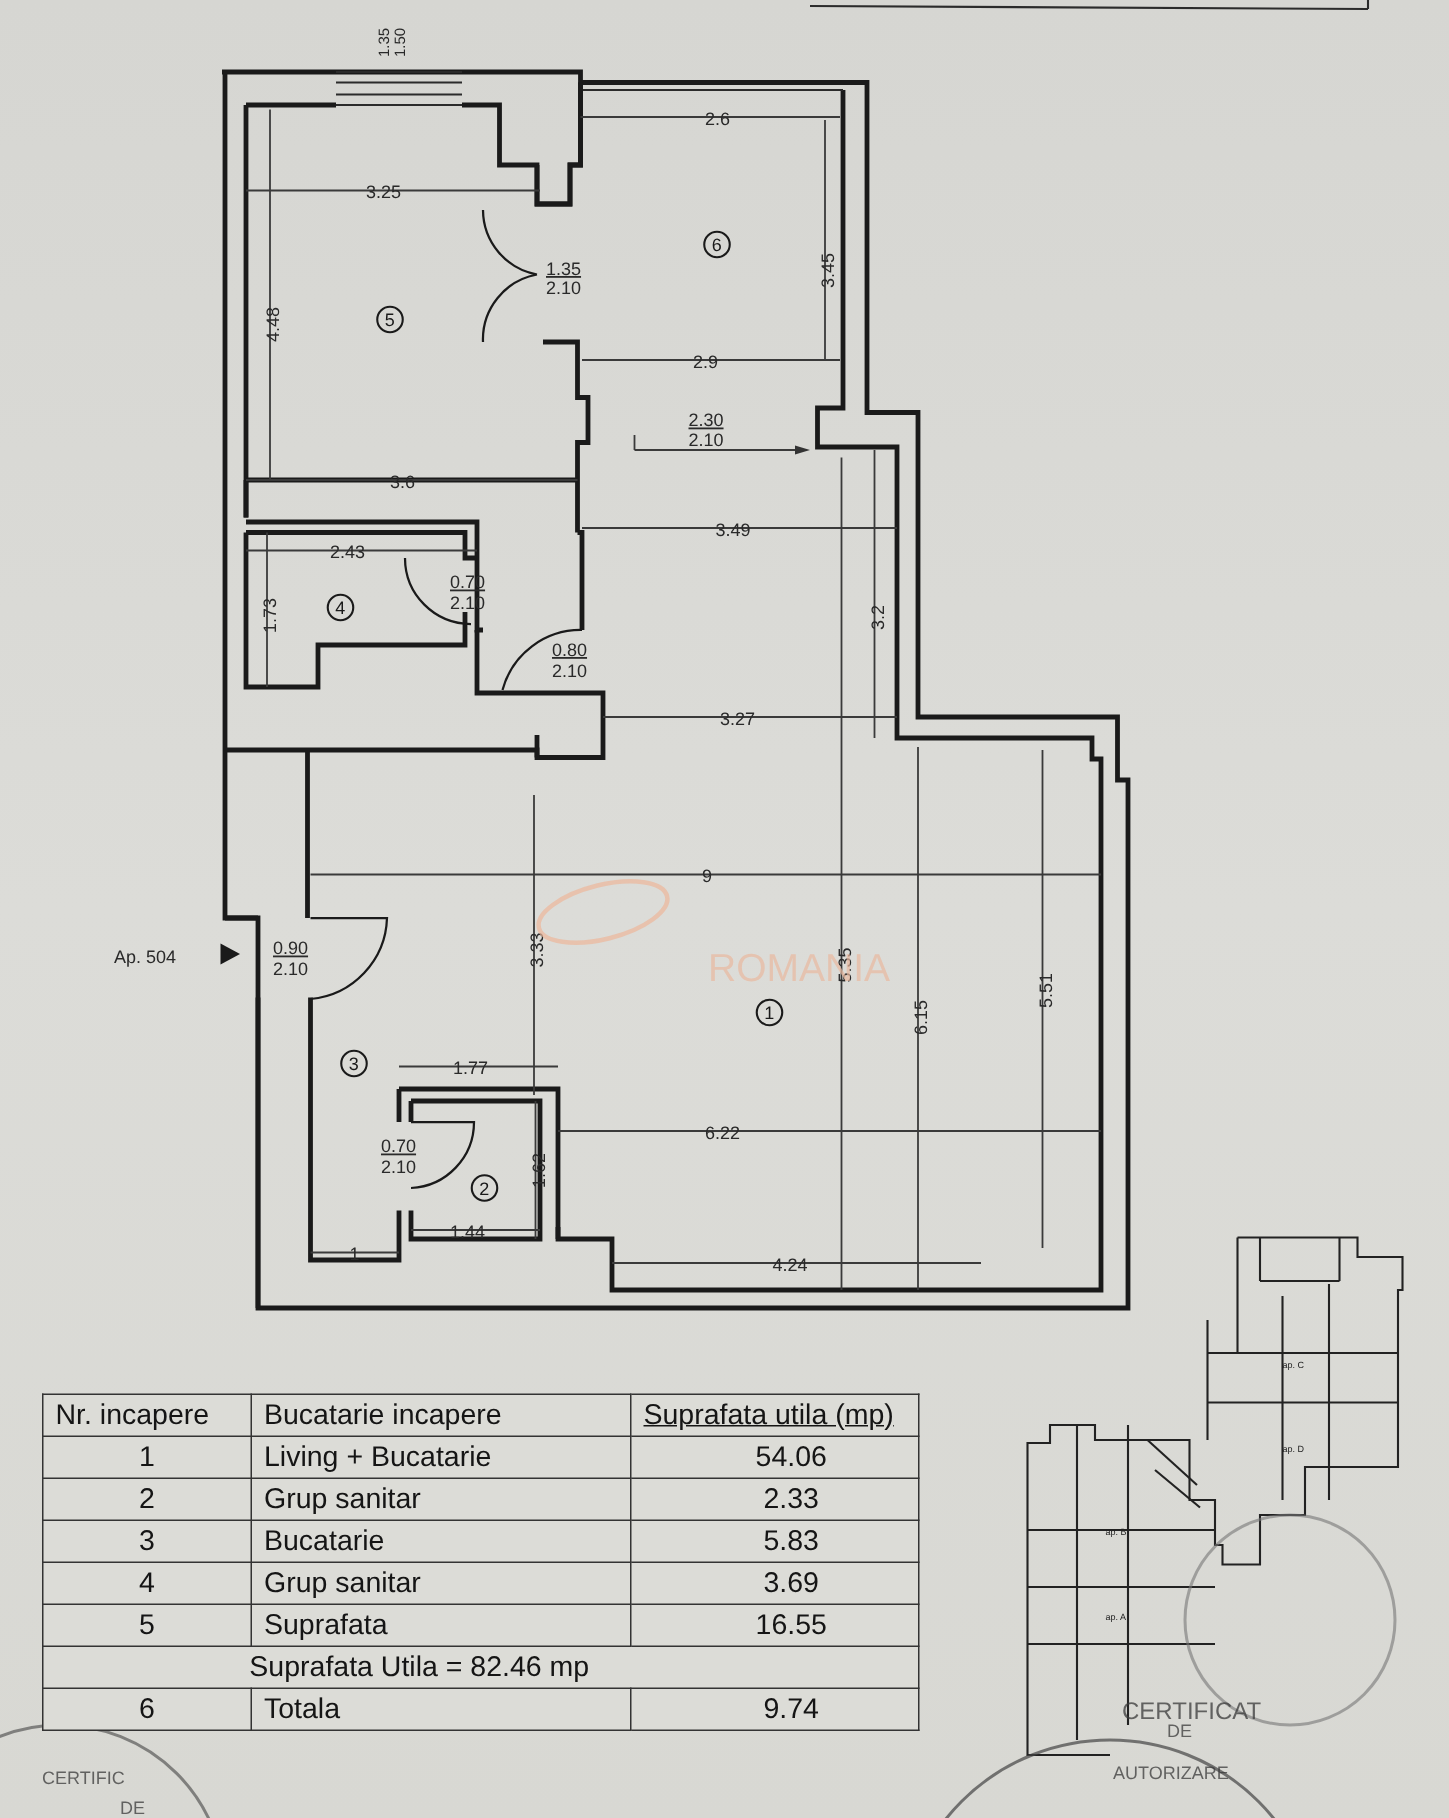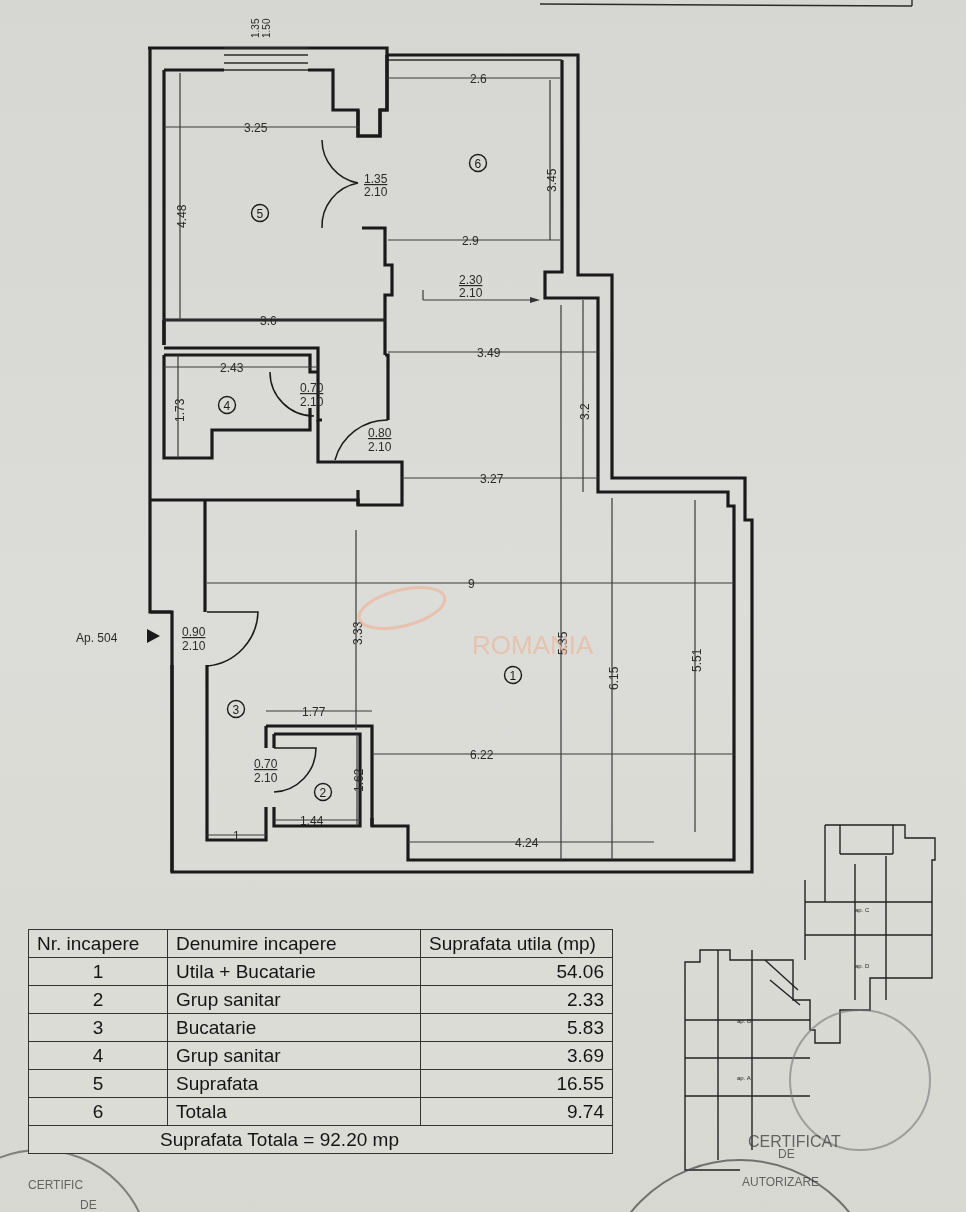--- a/index.html
+++ b/index.html
@@ -27,23 +27,23 @@
     position: absolute; left: 28px; top: 929px; width: 585px;
     border-collapse: collapse; font-size: 19px; color: #151515;
     background: #dcdcd7;
   }
   table.areas td, table.areas th {
     border: 1.6px solid #333; padding: 0 8px; height: 27px; font-weight: normal;
   }
   table.areas th { text-align: left; }
   .c1 { width: 122px; text-align: center; }
   .c2 { width: 236px; }
-  .c3 { text-align: left; }
+  .c3 { text-align: left; text-decoration: underline; }
   .num { text-align: center; }
-  .val { text-align: right; padding-left: 30px !important; }
+  .val { text-align: center; padding-left: 30px !important; }
   .sum { text-align: center; padding-right: 90px !important; }
 
   .stamp {
     position: absolute; border: 2px solid #555; border-radius: 50%;
     color: #3a3a3a; font-size: 12px; text-align: center; opacity: 0.75;
   }
 </style>
 </head>
 <body>
 
@@ -228,26 +228,26 @@
 
   <circle cx="860" cy="1080" r="70" fill="none" stroke="#777" stroke-width="2" opacity="0.6"></circle>
   <circle cx="740" cy="1300" r="140" fill="none" stroke="#444" stroke-width="2" opacity="0.7"></circle>
   <circle cx="40" cy="1260" r="110" fill="none" stroke="#444" stroke-width="2" opacity="0.6"></circle>
 </svg>
 
 <table class="areas">
   <tbody>
       <tr>
     <th class="c1">Nr. incapere</th>
-    <th class="c2">Denumire incapere</th>
+    <th class="c2">Bucatarie incapere</th>
     <th class="c3">Suprafata utila (mp)</th>
   </tr>
   <tr>
     <td class="num">1</td>
-    <td>Utila + Bucatarie</td>
+    <td>Living + Bucatarie</td>
     <td class="val">54.06</td>
   </tr>
   <tr>
     <td class="num">2</td>
     <td>Grup sanitar</td>
     <td class="val">2.33</td>
   </tr>
   <tr>
     <td class="num">3</td>
     <td>Bucatarie</td>
@@ -257,26 +257,26 @@
     <td class="num">4</td>
     <td>Grup sanitar</td>
     <td class="val">3.69</td>
   </tr>
   <tr>
     <td class="num">5</td>
     <td>Suprafata</td>
     <td class="val">16.55</td>
   </tr>
   <tr>
+    <td colspan="3" class="sum">Suprafata Utila =  82.46 mp</td>
+  </tr>
+  <tr>
     <td class="num">6</td>
     <td>Totala</td>
     <td class="val">9.74</td>
-  </tr>
-  <tr>
-    <td colspan="3" class="sum">Suprafata Totala =  92.20 mp</td>
   </tr>
 </tbody>
   </table>
 
 <div class="stamp" style="left:-20px; top:1140px; width:190px; height:190px; border:none;">
   <div style="position:absolute; left:48px; top:38px; font-size:12px;">CERTIFIC</div>
   <div style="position:absolute; left:100px; top:58px; font-size:12px;">DE</div>
 </div>
 <div class="stamp" style="left:660px; top:1115px; width:220px; height:120px; border:none;">
   <div style="position:absolute; left:88px; top:18px; font-size:16px;">CERTIFICAT</div>

